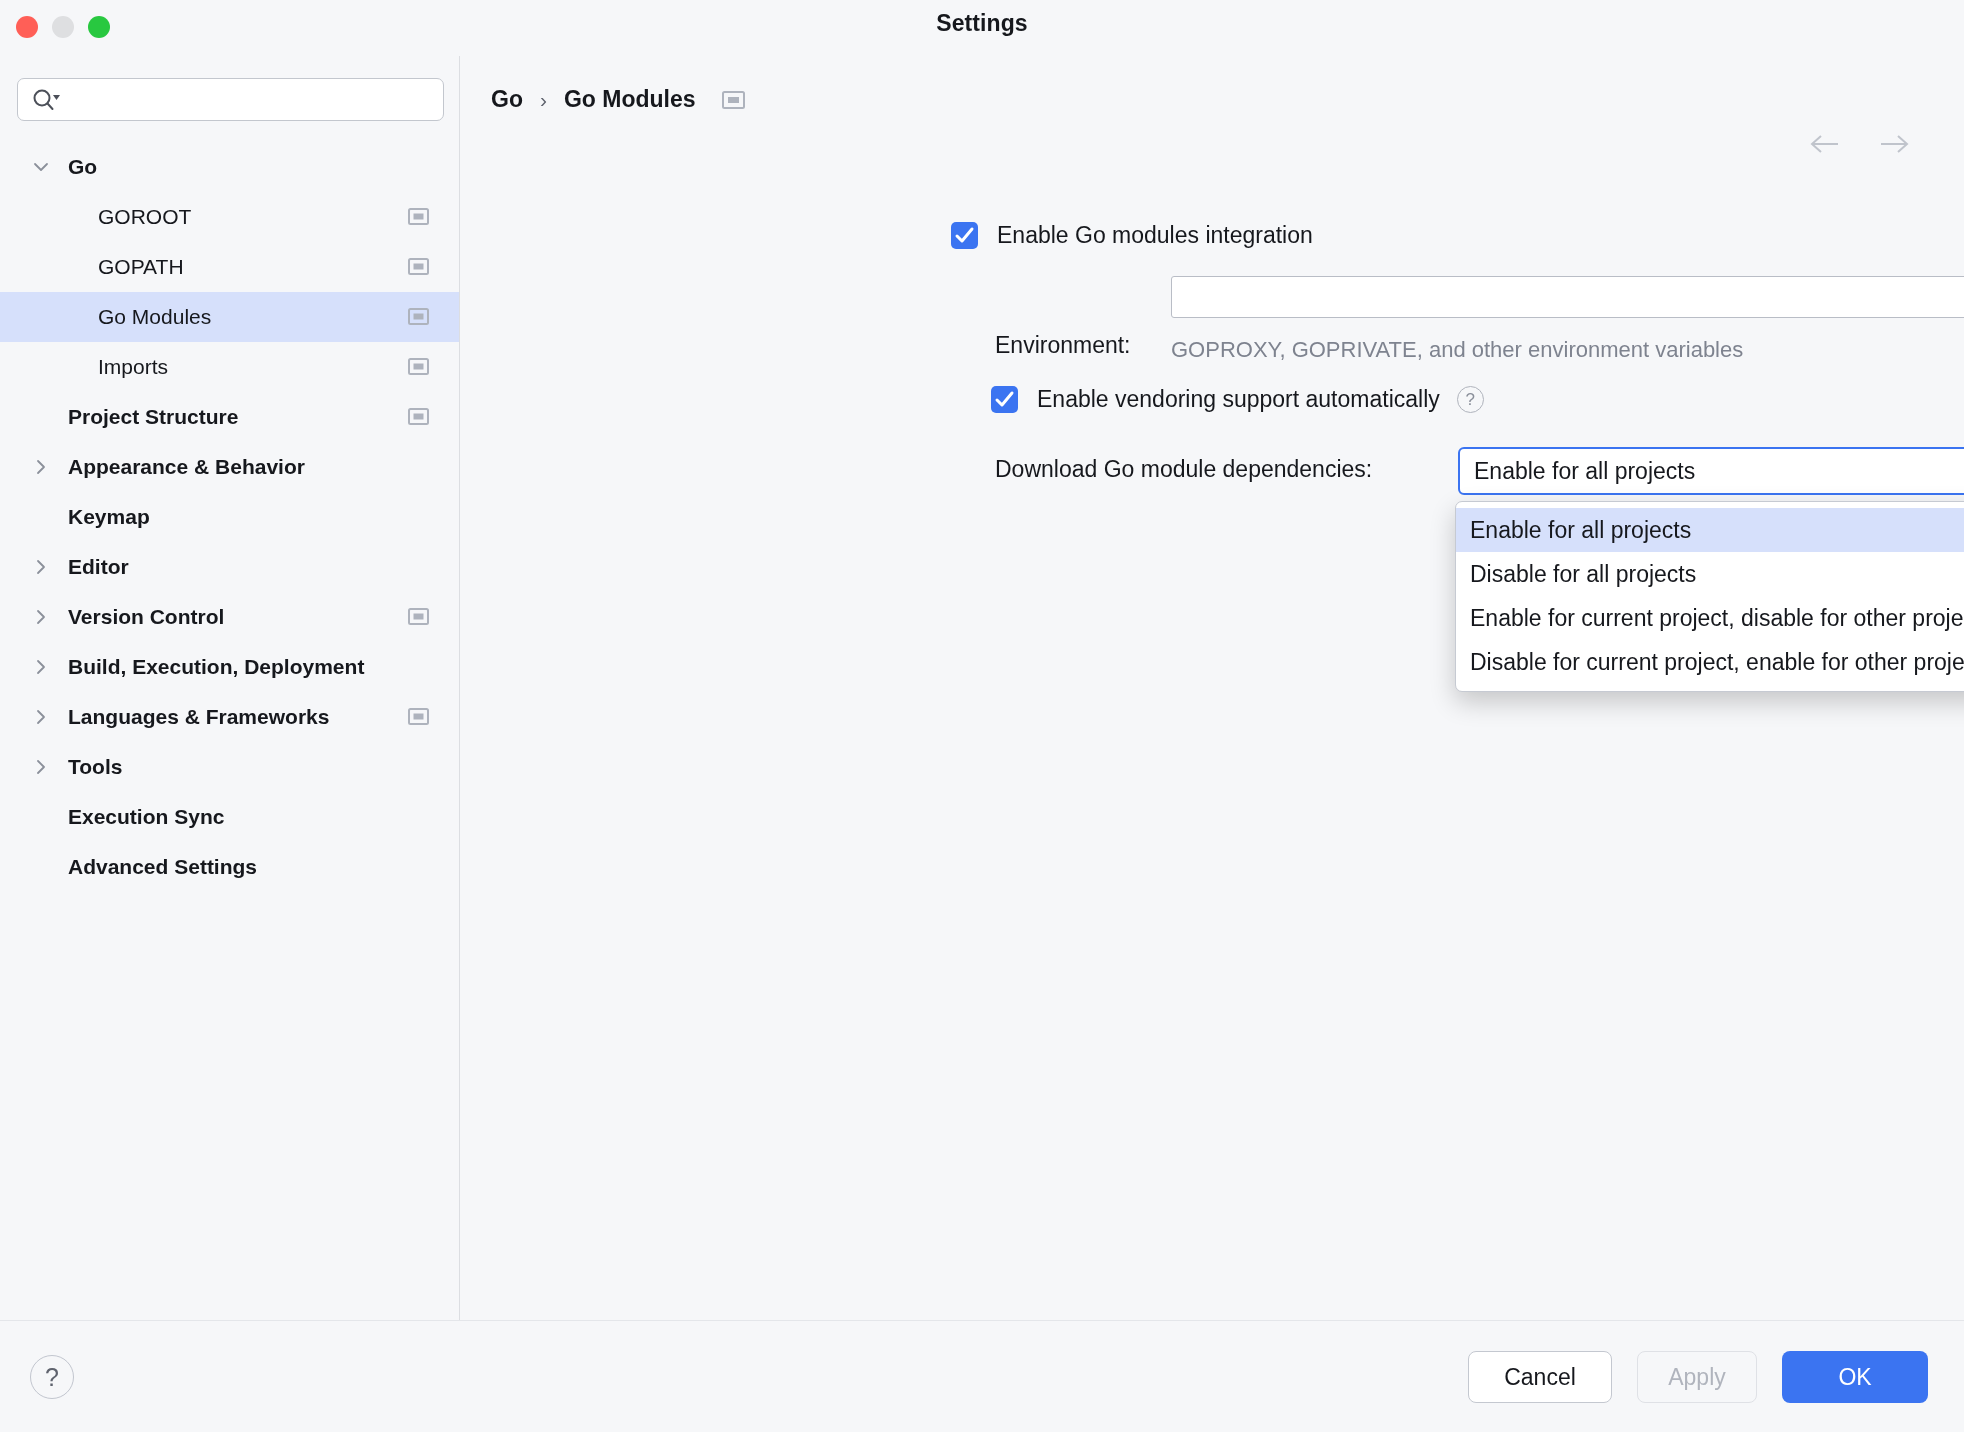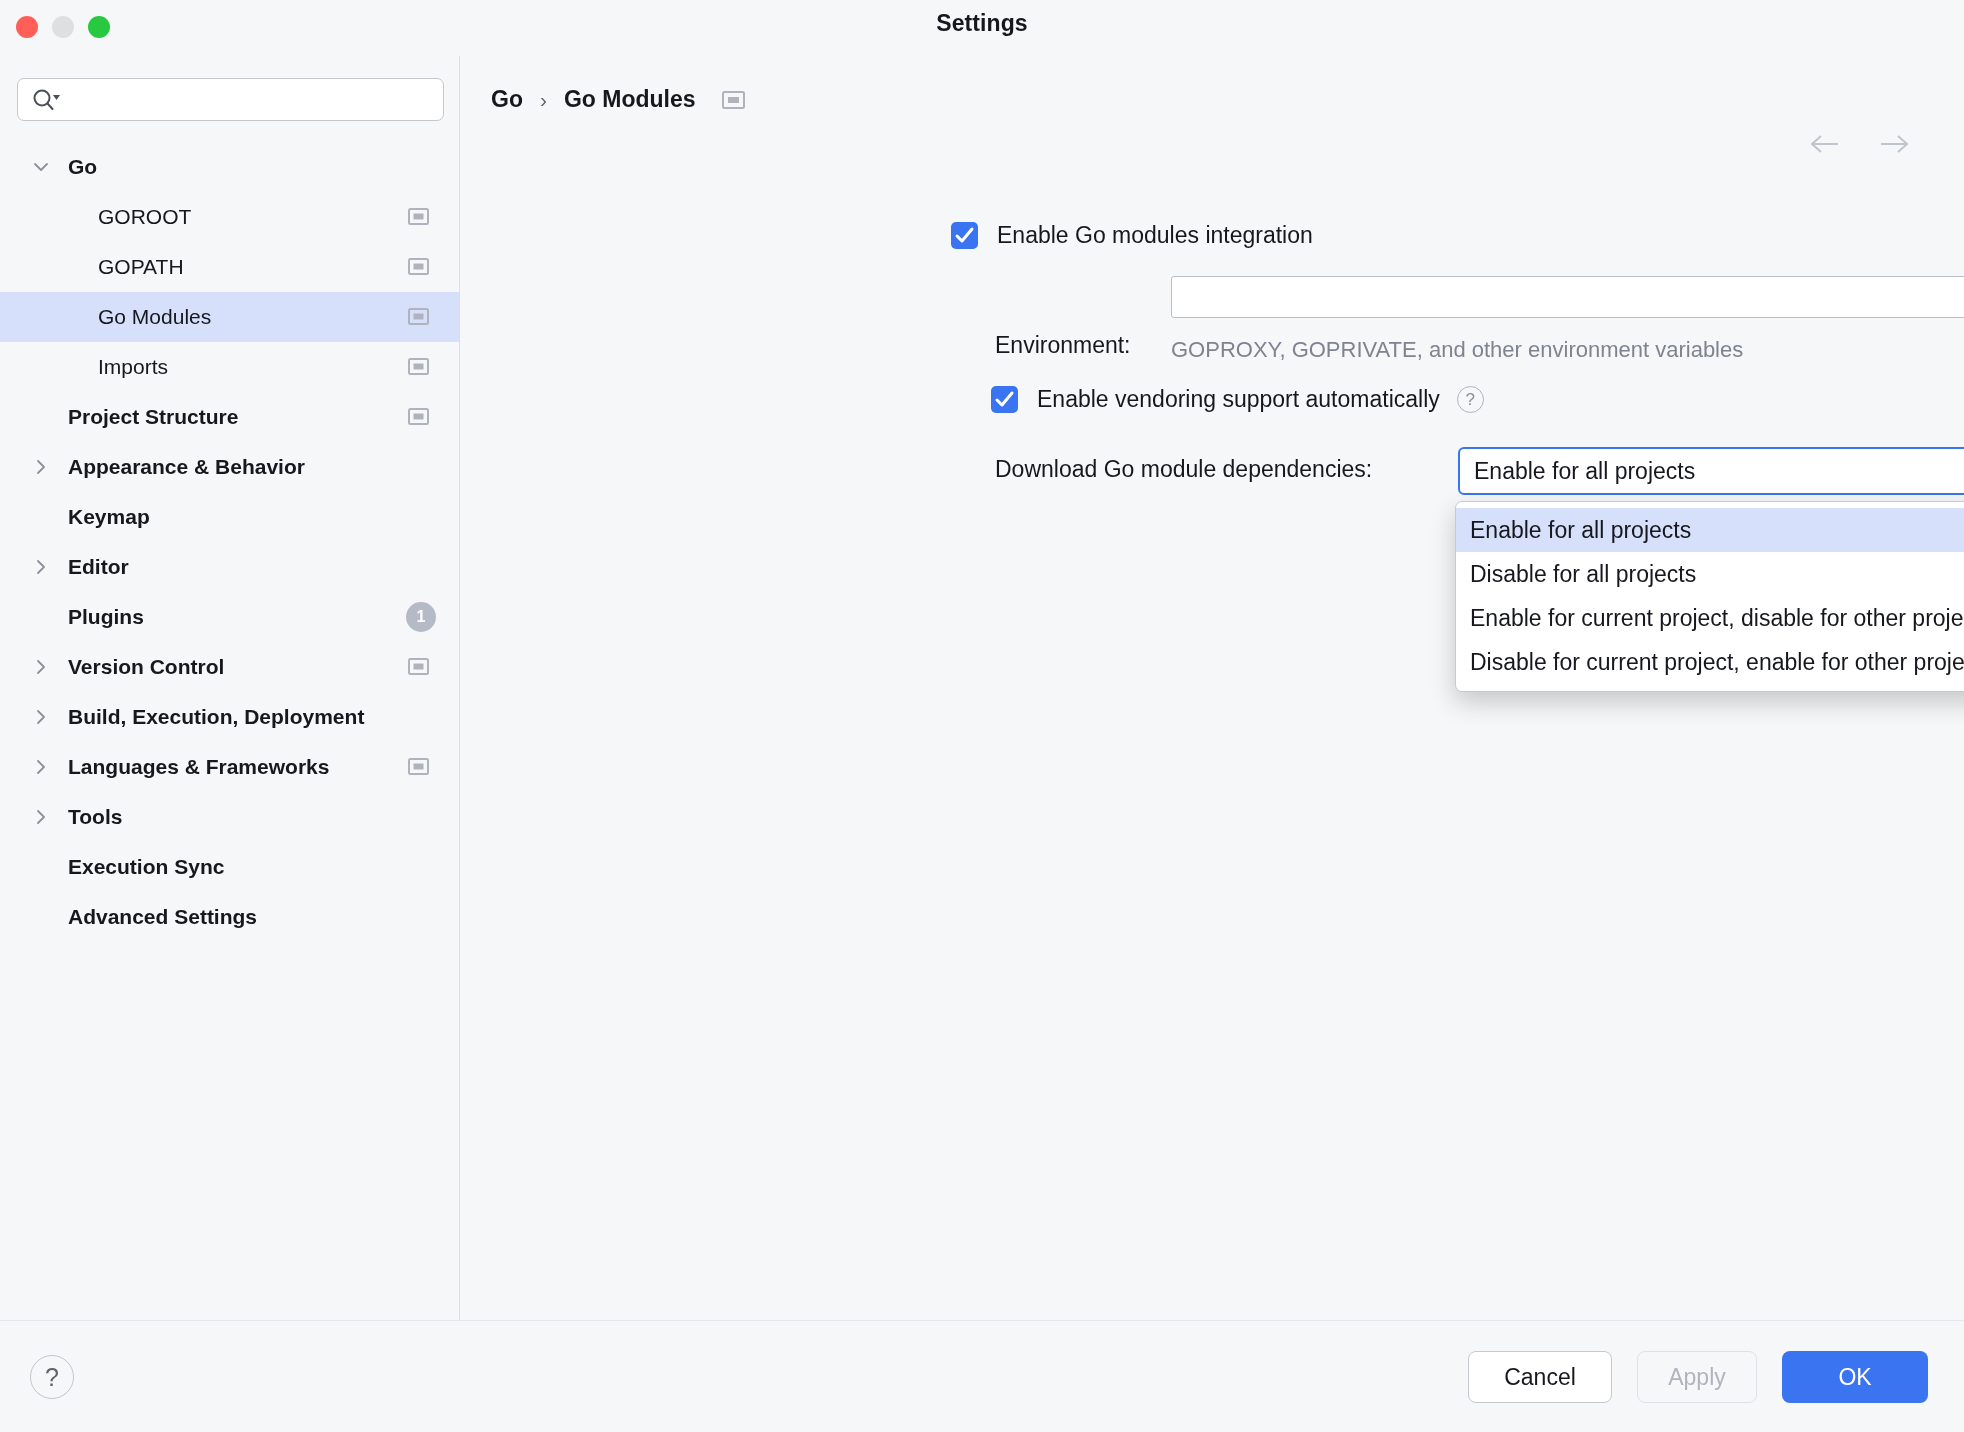--- a/index.html
+++ b/index.html
@@ -421,24 +421,20 @@
           <span class="tree-label">Appearance &amp; Behavior</span>
         </div>
         <div class="tree-row lvl0">
           <span class="tree-label">Keymap</span>
         </div>
         <div class="tree-row lvl0">
           <span class="chevron"><svg width="16" height="16" viewBox="0 0 16 16">
               <polyline points="5,2 11,8 5,14" fill="none" stroke="#8b909b" stroke-width="1.8" stroke-linecap="round" stroke-linejoin="round"></polyline>
             </svg></span>
           <span class="tree-label">Editor</span>
-        </div>
-        <div class="tree-row lvl0">
-          <span class="tree-label">Plugins</span>
-          <span class="badge">1</span>
         </div>
         <div class="tree-row lvl0">
           <span class="chevron"><svg width="16" height="16" viewBox="0 0 16 16">
               <polyline points="5,2 11,8 5,14" fill="none" stroke="#8b909b" stroke-width="1.8" stroke-linecap="round" stroke-linejoin="round"></polyline>
             </svg></span>
           <span class="tree-label">Version Control</span>
           <span class="mini-icon"><svg width="21" height="17" viewBox="0 0 21 17">
               <rect x="1" y="1" width="19" height="15" rx="1.5" fill="none" stroke="#aeb3bd" stroke-width="2"></rect>
               <rect x="5.5" y="5.5" width="10" height="6" fill="#aeb3bd"></rect>
             </svg></span>

